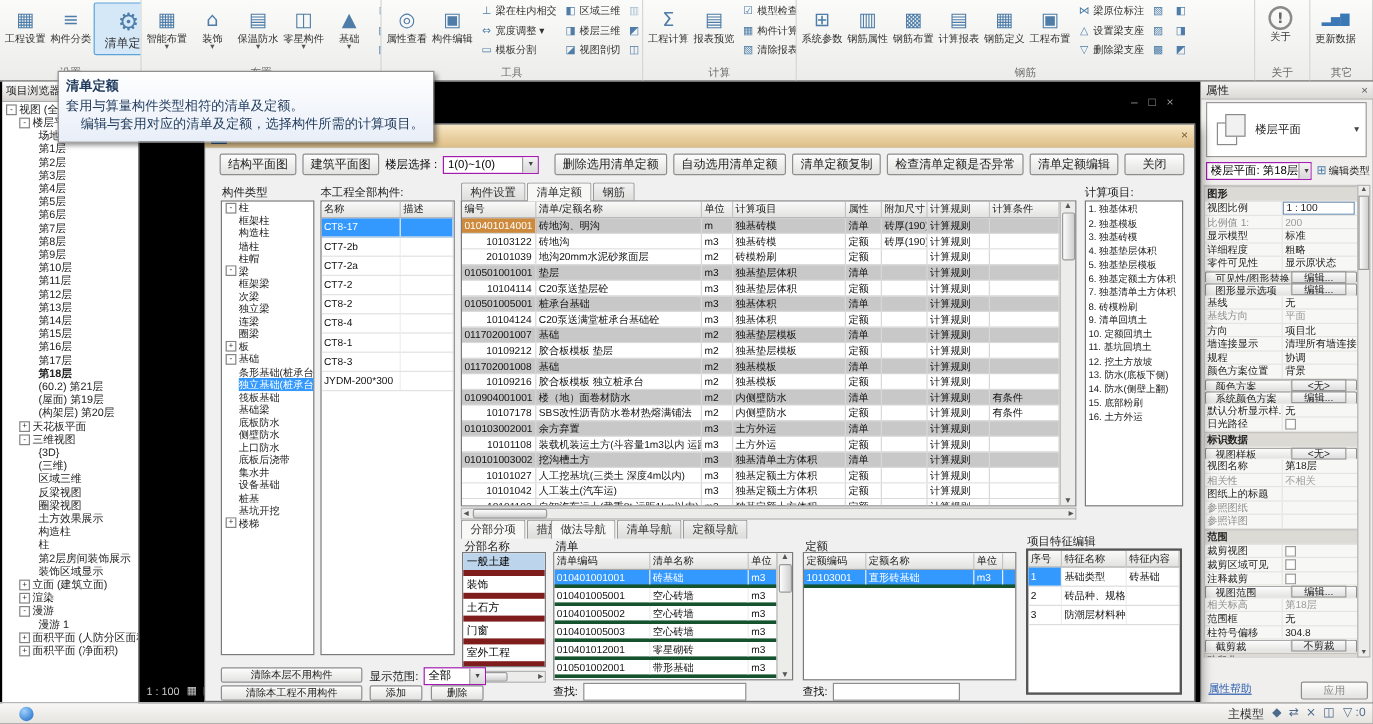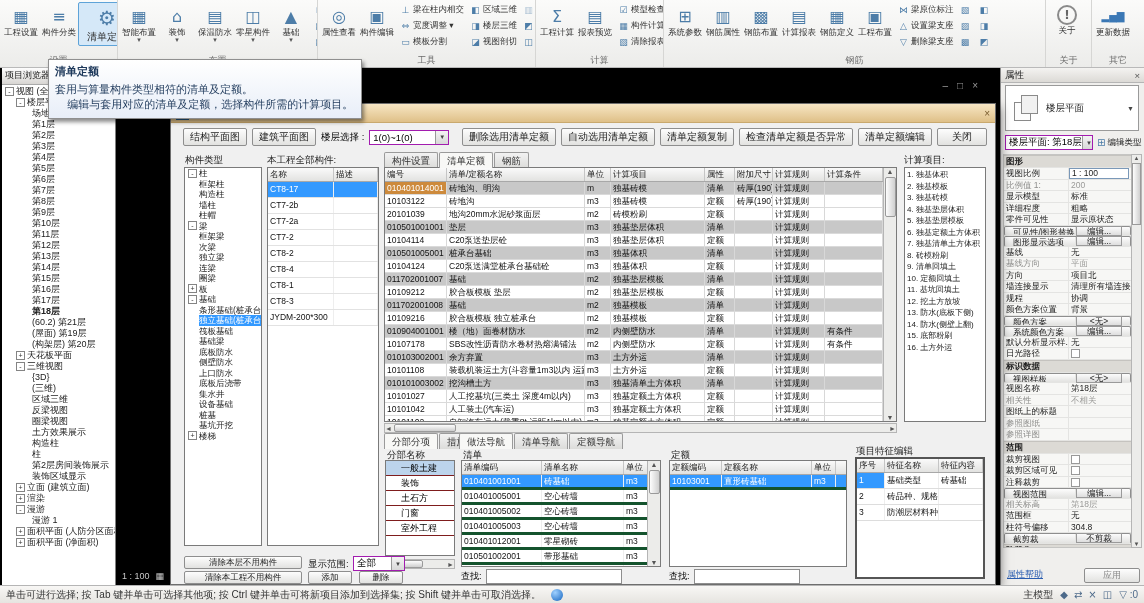--- a/index.html
+++ b/index.html
@@ -86,30 +86,30 @@
   .thead span{overflow:hidden;white-space:nowrap;padding-left:2px;border-right:1px solid #c5c5c5;box-sizing:border-box;height:100%;display:flex;align-items:center;}
   .crow{display:flex;height:15px;line-height:15px;font-size:8.5px;border-bottom:1px solid #e2e2e2;color:#111;}
   .crow span{overflow:hidden;white-space:nowrap;padding-left:2px;border-right:1px solid #eee;box-sizing:border-box;}
   .crow.sel{background:#3399ff;color:#fff;}
   .cn{width:66px;flex:none;}.cd{flex:1;}
   
   .mrow{display:flex;height:12px;line-height:12px;font-size:8.5px;border-bottom:1px solid #dadada;color:#111;background:#fff;}
   .mrow span{overflow:hidden;white-space:nowrap;padding-left:2px;border-right:1px solid #d8d8d8;box-sizing:border-box;flex:none;}
   .c1{width:62px;}.c2{width:138px;}.c3{width:26px;}.c4{width:94px;}.c5{width:30px;}.c6{width:38px;}.c7{width:52px;}.c8{width:58px;}
   .mrow.qd{background:#c8c8c8;}
-  .mrow.de .c1{text-align:left;padding-right:3px;}
+  .mrow.de .c1{text-align:right;padding-right:3px;}
   .mrow.r1 .c1{background:#cd8a3c;color:#fff;}
   
   .calcbox{font-size:8px;line-height:11.5px;color:#222;padding:1px 2px;}
   .calcbox div{white-space:nowrap;overflow:hidden;}
   
   .brow{display:flex;height:12px;line-height:12px;font-size:8.5px;border-bottom:3px solid #14532d;color:#111;}
   .brow span{overflow:hidden;white-space:nowrap;padding-left:2px;border-right:1px solid #eee;box-sizing:border-box;flex:none;}
   .brow.sel{background:#3399ff;color:#fff;}
-  .srow{height:14px;line-height:14px;font-size:9px;border-bottom:1px solid #7f1d1d;padding-left:15px;white-space:nowrap;overflow:hidden;}
+  .srow{height:14px;line-height:14px;font-size:9px;border-bottom:5px solid #7f1d1d;padding-left:3px;white-space:nowrap;overflow:hidden;}
   .srow.sel{background:#bcd4ec;}
   .q1{width:80px;}.q2{width:82px;}.q3{width:24px;}
   .d1{width:52px;}.d2{width:90px;}.d3{width:24px;}
   .f1{width:28px;}.f2{width:54px;}.f3{width:44px;}
   .featbox{border:2px solid #555;}
   .frow{display:flex;height:15px;line-height:15px;font-size:8.5px;border-bottom:1px solid #ddd;color:#111;}
   .frow span{overflow:hidden;white-space:nowrap;padding-left:2px;border-right:1px solid #eee;box-sizing:border-box;flex:none;}
   .frow.sel .f1{background:#3399ff;color:#fff;}
   .find{position:absolute;display:flex;align-items:center;gap:4px;font-size:9px;}
   .find input{height:13px;border:1px solid #8e8e8e;font-size:9px;width:130px;padding:0 2px;}
@@ -1275,21 +1275,20 @@
   <div class="pvs">
       <span>▲</span>
       <span class="thumb"></span>
       <span style="margin-top:auto">▼</span>
     </div>
   <span class="phelp">属性帮助</span>
   <span class="btn papply">应用</span>
 </div>
 
 <div class="sbar">
-  <span style="white-space:nowrap;overflow:hidden">单击可进行选择; 按 Tab 键并单击可选择其他项; 按 Ctrl 键并单击可将新项目添加到选择集; 按 Shift 键并单击可取消选择。</span>
   <span class="sb-circle"></span>
   <span class="sb-right">
     <span>主模型</span>
     <span class="sb-icons">
         <span>◆</span>
         <span>⇄</span>
         <span>×</span>
         <span>◫</span>
       </span>
     <span class="sb-filter">▽ :0</span>

